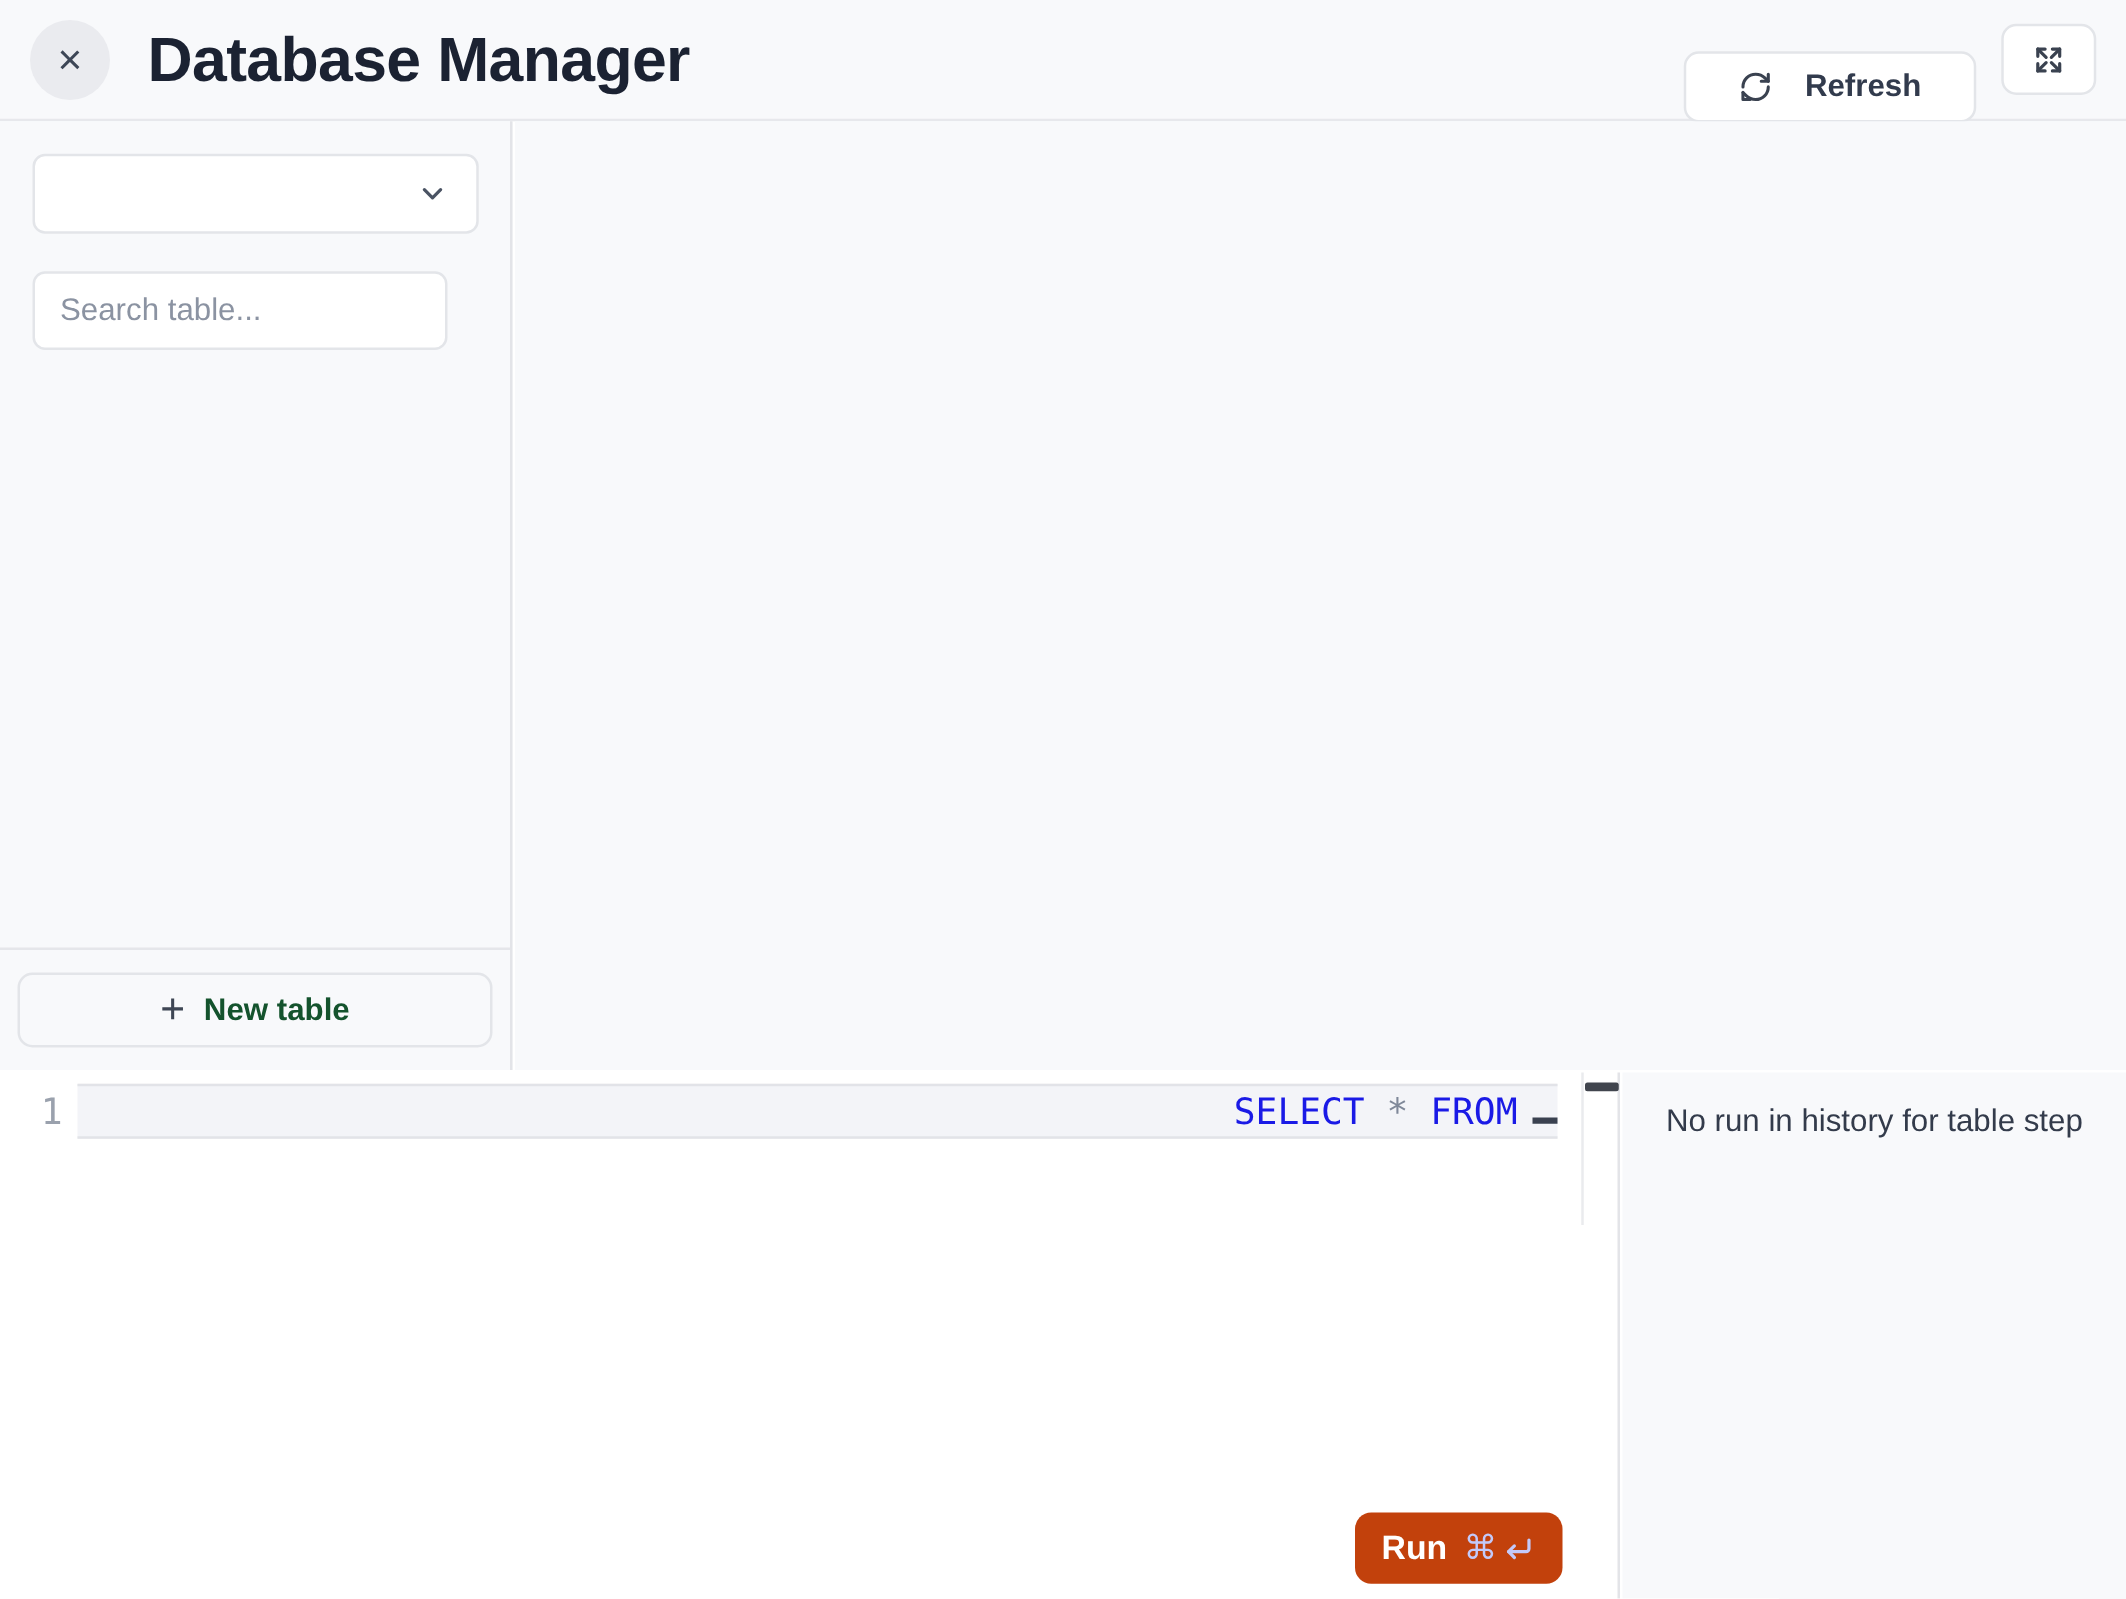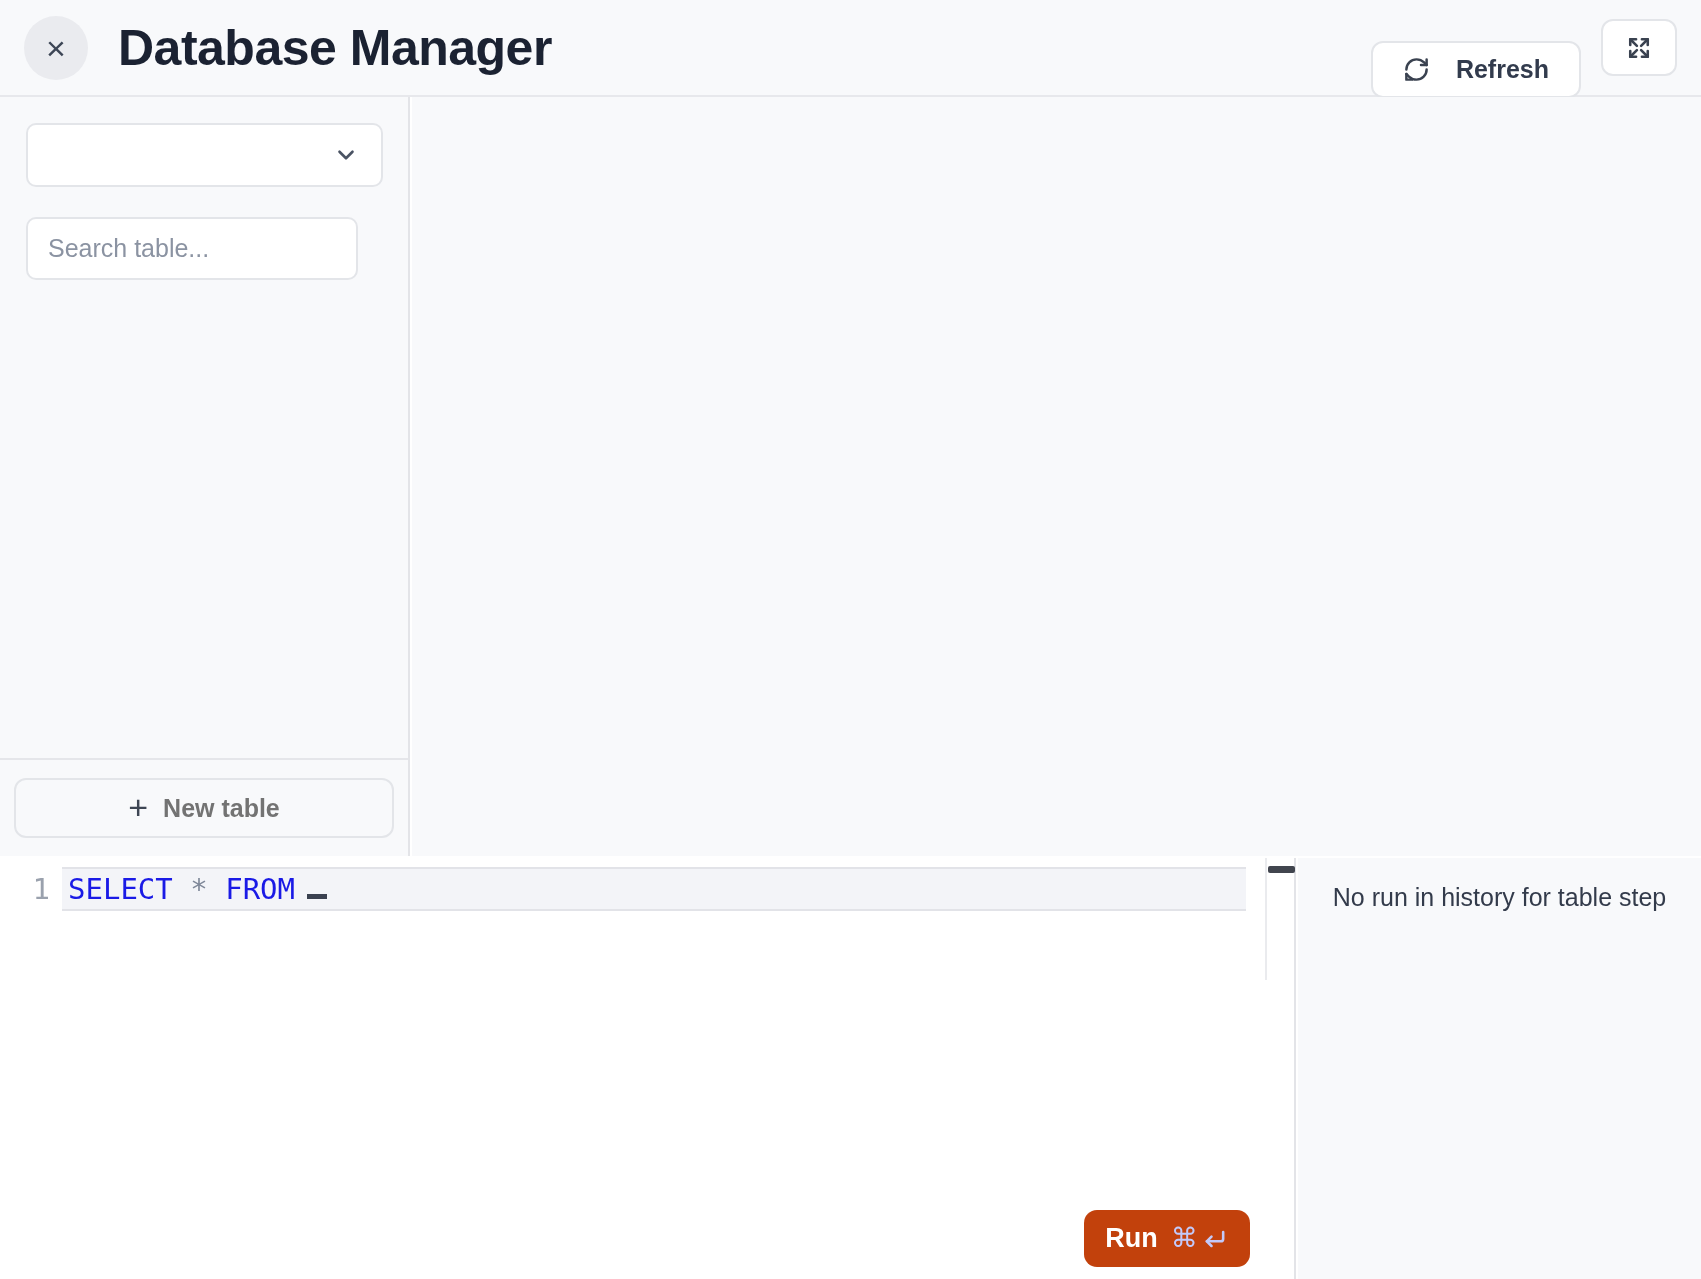--- a/index.html
+++ b/index.html
@@ -28,21 +28,21 @@
     margin-left:30px; font-size:50px; font-weight:700; color:#1b2232;
     letter-spacing:-0.5px;
   }
   .header-spacer { flex:1; }
   .hdr-btn {
     height:57px; background:#ffffff; border:2px solid #e3e5e9;
     border-radius:12px; cursor:pointer;
     display:flex; align-items:center; justify-content:center;
     color:#323b4d;
   }
-  .refresh-btn { padding:0 30px; gap:26px;margin-top:44px; }
+  .refresh-btn { padding:0 42px; gap:26px;margin-top:44px; }
   .refresh-btn .lbl { font-size:25px; font-weight:600; color:#323b4d; }
   .expand-btn { width:76px; margin-left:20px; }
   .hdr-btn svg { display:block; }
 
   
   .sidebar {
     position:absolute; left:0; top:97px; width:410px; height:759px;
     background:#f8f9fb; border-right:2px solid #e3e4e8;
   }
   .table-dropdown {
@@ -62,42 +62,42 @@
     position:absolute; left:0; bottom:0; width:100%; height:98px;
     border-top:2px solid #e5e6ea;
     display:flex; align-items:center; justify-content:center;
   }
   .new-table-btn {
     width:380px; height:60px; border:2px solid #e3e5e9; border-radius:12px;
     background:#f8f9fb; cursor:pointer;
     display:flex; align-items:center; justify-content:center; gap:15px;
   }
   .new-table-btn .plus-glyph { font-size:34px; font-weight:400; color:#3e4654; line-height:1; margin-top:-3px; }
-  .new-table-btn .lbl { font-size:25px; font-weight:600; color:#737373; }
+  .new-table-btn .lbl { font-size:25px; font-weight:600; color:#14532d; }
 
   
   .main-area {
     position:absolute; left:412px; top:97px; width:1289px; height:759px;
     background:#f8f9fb;
   }
 
   
   .editor {
     position:absolute; left:0; top:858px; width:1296px; height:421px;
     background:#ffffff; border-right:2px solid #e3e4e8;
   }
   .code-font { font-family:"DejaVu Sans Mono","Liberation Mono",monospace; }
   .line-number {
     position:absolute; left:20px; top:10px; width:30px; height:42px;
     text-align:right; font-size:29px; line-height:42px; color:#9aa1ad;
   }
   .active-line {
     position:absolute; left:62px; top:9px; width:1184px; height:44px;
     background:#f3f4f8; border-top:2px solid #e2e3e8; border-bottom:2px solid #e2e3e8;
-    line-height:40px; padding-left:6px; white-space:pre;
+    line-height:40px; padding-left:6px; white-space:pre;text-align:right;
   }
   .active-line .tok { font-size:29px; }
   .tok-kw { color:#1a1ae6; }
   .tok-op { color:#7f8899; }
   .caret {
     display:inline-block; width:20px; height:5px; background:#3a4150;
     margin-left:12px; vertical-align:0px;
   }
   .editor-vline {
     position:absolute; left:1265px; top:0; width:2px; height:122px; background:#eaebee;

